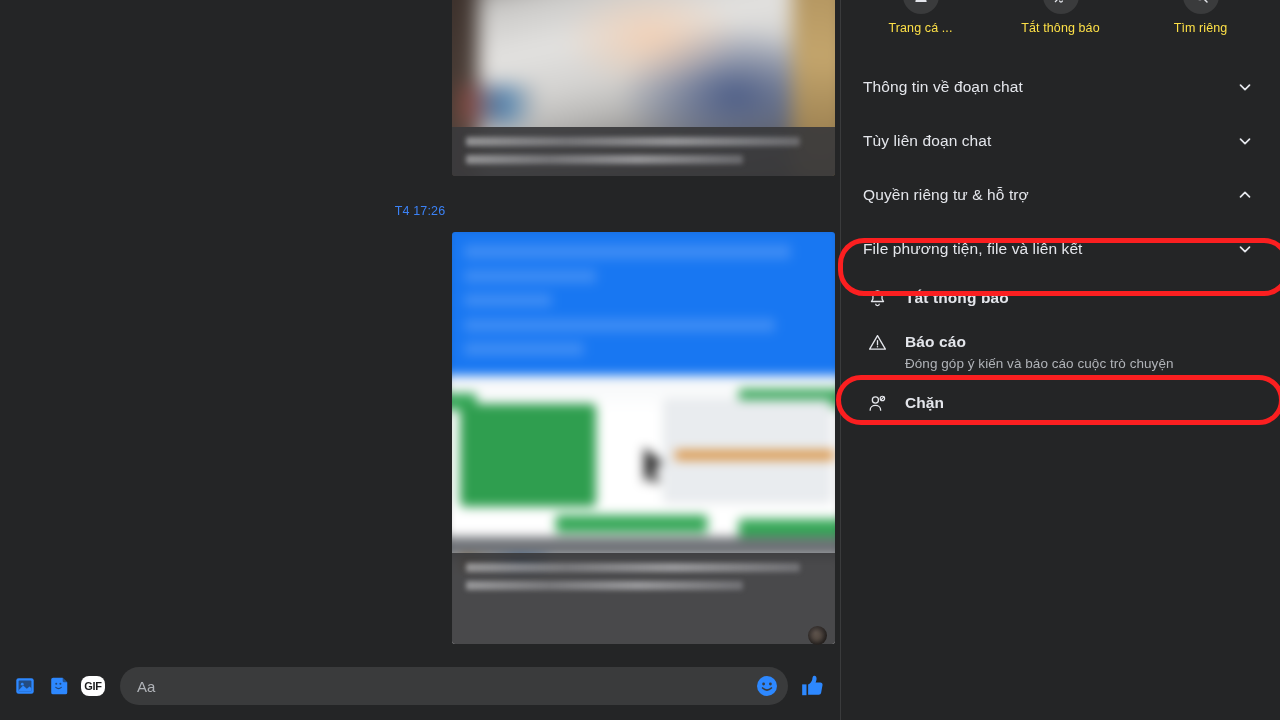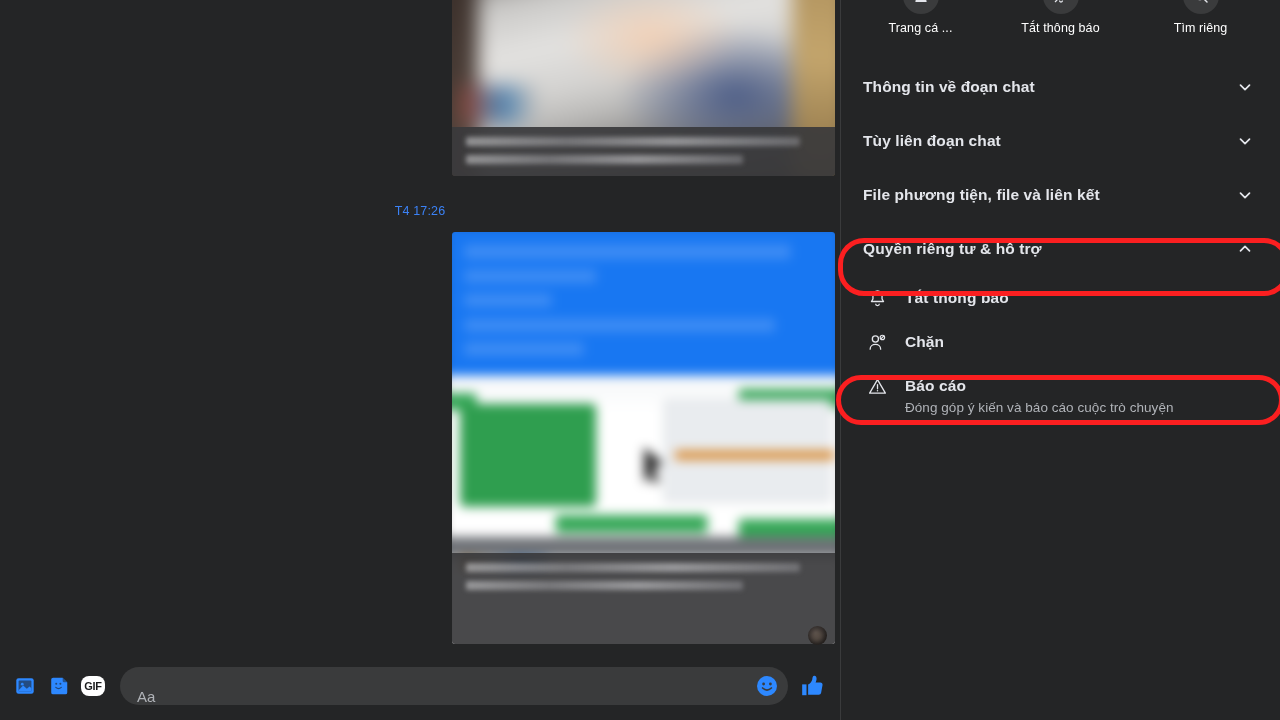--- a/index.html
+++ b/index.html
@@ -287,21 +287,21 @@
   }
 
   .input-wrap {
     position: relative;
     flex: 1 1 auto;
     height: 38px;
     margin: 0 8px 0 10px;
     background: #3a3b3c;
     border-radius: 19px;
     display: flex;
-    align-items: flex-end;
+    align-items: center;
     padding: 0 46px 0 17px;
   }
   .input-placeholder {
     font-size: 15px;
     color: #b0b3b8;
     user-select: none;
   }
   .emoji-btn {
     position: absolute;
     right: 8px;
@@ -355,41 +355,41 @@
     height: 36px;
     border-radius: 50%;
     background: #3a3b3c;
     display: flex;
     align-items: center;
     justify-content: center;
     margin-bottom: 6px;
   }
   .qa-label {
     font-size: 12.5px;
-    color: #ffffff;
+    color: #fde047;
     text-align: center;
     line-height: 16px;
     letter-spacing: 0.1px;
   }
 
   
   .acc-list { margin-top: 24px; }
 
   .acc-row {
     position: relative;
     display: flex;
     align-items: center;
     justify-content: space-between;
     height: 54px;
     padding: 0 26px 0 22px;
     cursor: pointer;
   }
   .acc-title {
     font-size: 15.5px;
-    font-weight: bold;
+    font-weight: normal;
     color: #e4e6eb;
     letter-spacing: 0.1px;
   }
   .chev {
     width: 18px;
     height: 18px;
     flex: 0 0 auto;
   }
 
   
@@ -601,80 +601,80 @@
       <div class="acc-row">
         <span class="acc-title">Tùy liên đoạn chat</span>
         <span class="chev">
           <svg width="18" height="18" viewBox="0 0 24 24">
               <path d="M6 9.5 L12 15.5 L18 9.5" fill="none" stroke="#e4e6eb" stroke-width="2.3" stroke-linecap="round" stroke-linejoin="round"></path>
             </svg>
         </span>
       </div>
 
       <div class="acc-row">
+        <span class="acc-title">Quyền riêng tư &amp; hỗ trợ</span>
+        <span class="chev">
+          <svg width="18" height="18" viewBox="0 0 24 24">
+              <path d="M6 14.5 L12 8.5 L18 14.5" fill="none" stroke="#e4e6eb" stroke-width="2.3" stroke-linecap="round" stroke-linejoin="round"></path>
+            </svg>
+        </span>
+      </div>
+
+      <div class="acc-row">
         <span class="acc-title">File phương tiện, file và liên kết</span>
         <span class="chev">
           <svg width="18" height="18" viewBox="0 0 24 24">
               <path d="M6 9.5 L12 15.5 L18 9.5" fill="none" stroke="#e4e6eb" stroke-width="2.3" stroke-linecap="round" stroke-linejoin="round"></path>
-            </svg>
-        </span>
-      </div>
-
-      <div class="acc-row">
-        <span class="acc-title">Quyền riêng tư &amp; hỗ trợ</span>
-        <span class="chev">
-          <svg width="18" height="18" viewBox="0 0 24 24">
-              <path d="M6 14.5 L12 8.5 L18 14.5" fill="none" stroke="#e4e6eb" stroke-width="2.3" stroke-linecap="round" stroke-linejoin="round"></path>
             </svg>
         </span>
       </div>
 
       <div class="sub-list">
 
         <div class="sub-row">
           <span class="sub-icon">
             <svg width="21" height="21" viewBox="0 0 24 24">
               <path d="M12 3.2 a5.2 5.2 0 0 1 5.2 5.2 v4.2 l1.7 2.8 H5.1 L6.8 12.6 V8.4 A5.2 5.2 0 0 1 12 3.2 z" fill="none" stroke="#e4e6eb" stroke-width="1.5" stroke-linejoin="round"></path>
               <path d="M9.9 18 a2.1 2.1 0 0 0 4.2 0" fill="none" stroke="#e4e6eb" stroke-width="1.5"></path>
             </svg>
           </span>
           <span class="sub-text">
             <span class="sub-label">Tắt thông báo</span>
           </span>
         </div>
 
+
+        <div class="sub-row">
+          <span class="sub-icon">
+            <svg width="21" height="21" viewBox="0 0 24 24">
+              <path d="M12 4.2 L21 19.6 H3 z" fill="none" stroke="#e4e6eb" stroke-width="1.5" stroke-linejoin="round"></path>
+              <line x1="12" y1="10" x2="12" y2="14.6" stroke="#e4e6eb" stroke-width="1.5" stroke-linecap="round"></line>
+              <circle cx="12" cy="16.9" r="0.85" fill="#e4e6eb"></circle>
+            </svg>
+          </span>
+          <span class="sub-text">
+            <span class="sub-label">Báo cáo</span>
+            <span class="sub-sublabel">Đóng góp ý kiến và báo cáo cuộc trò chuyện</span>
+          </span>
+        </div>
 
         <div class="sub-row">
           <span class="sub-icon">
             <svg width="21" height="21" viewBox="0 0 24 24">
               <circle cx="9.6" cy="8" r="3.5" fill="none" stroke="#e4e6eb" stroke-width="1.5"></circle>
               <path d="M3.6 19.6 c0-3.4 2.7-5.4 6-5.4 s6 2 6 5.4" fill="none" stroke="#e4e6eb" stroke-width="1.5" stroke-linecap="round"></path>
               <circle cx="17.6" cy="6.2" r="2.5" fill="none" stroke="#e4e6eb" stroke-width="1.4"></circle>
               <line x1="15.9" y1="7.9" x2="19.3" y2="4.5" stroke="#e4e6eb" stroke-width="1.4" stroke-linecap="round"></line>
             </svg>
           </span>
           <span class="sub-text">
             <span class="sub-label">Chặn</span>
           </span>
         </div>
 
-        <div class="sub-row">
-          <span class="sub-icon">
-            <svg width="21" height="21" viewBox="0 0 24 24">
-              <path d="M12 4.2 L21 19.6 H3 z" fill="none" stroke="#e4e6eb" stroke-width="1.5" stroke-linejoin="round"></path>
-              <line x1="12" y1="10" x2="12" y2="14.6" stroke="#e4e6eb" stroke-width="1.5" stroke-linecap="round"></line>
-              <circle cx="12" cy="16.9" r="0.85" fill="#e4e6eb"></circle>
-            </svg>
-          </span>
-          <span class="sub-text">
-            <span class="sub-label">Báo cáo</span>
-            <span class="sub-sublabel">Đóng góp ý kiến và báo cáo cuộc trò chuyện</span>
-          </span>
-        </div>
-
       </div>
     </div>
   </div>
 
   <div class="annot" id="annot-privacy"></div>
   <div class="annot" id="annot-block"></div>
 
 </div>
 
 </body></html>

